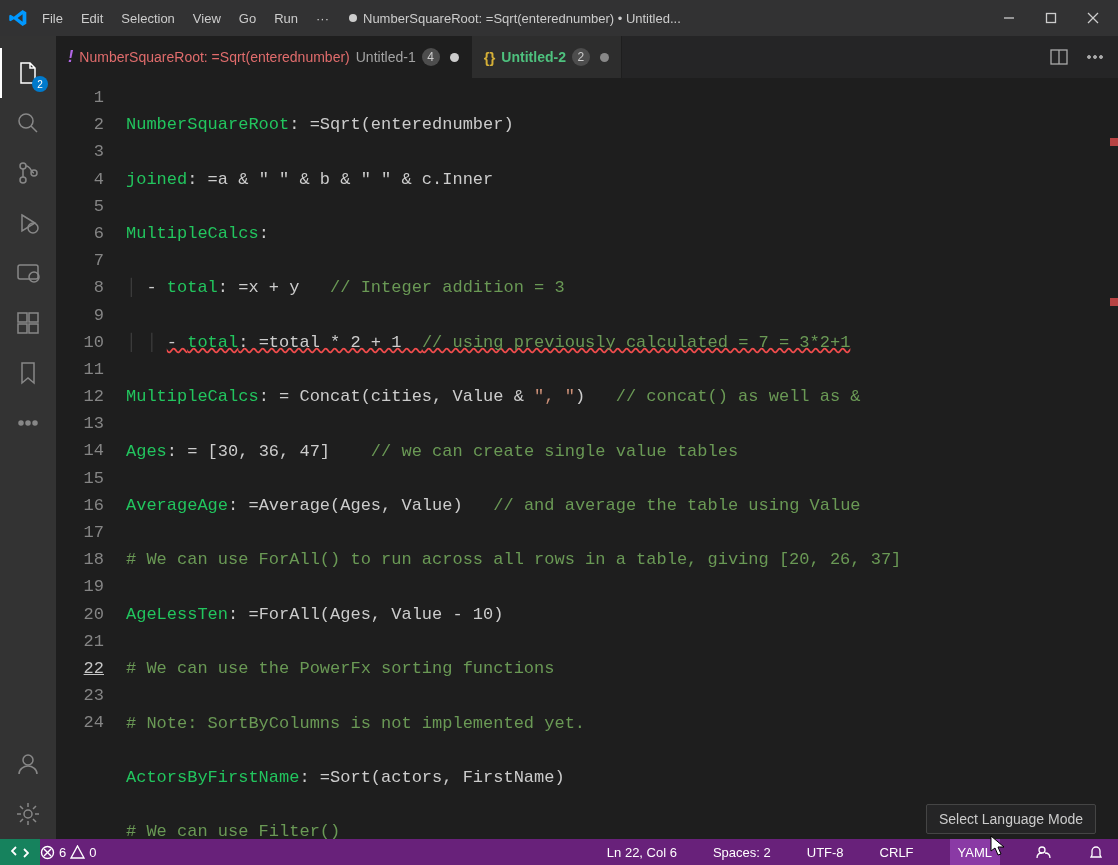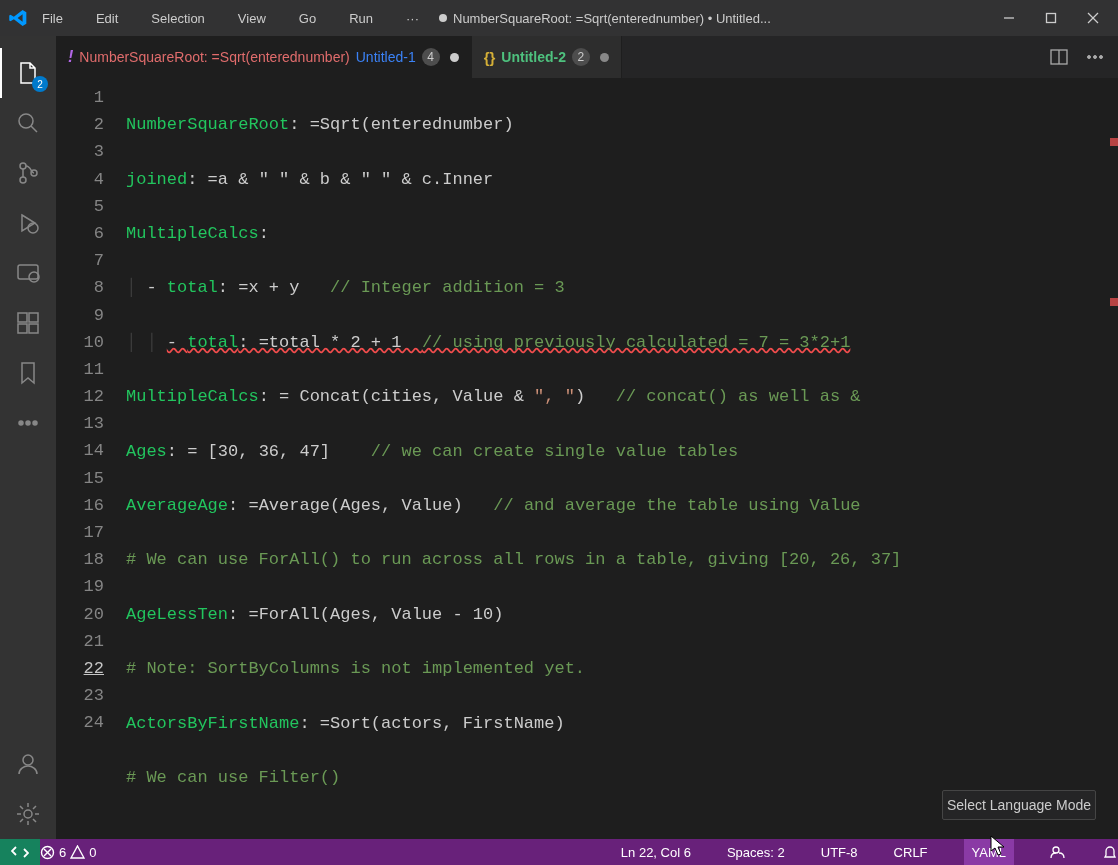--- a/index.html
+++ b/index.html
@@ -18,21 +18,21 @@
   background: #323233;
   display: flex;
   align-items: center;
   padding: 0 8px;
   font-size: 13px;
 }
 .titlebar .logo {
   width: 20px; height: 20px;
   margin-right: 14px;
 }
-.menu-items { display: flex; gap: 33px; align-items: center; }
+.menu-items { display: flex; gap: 18px; align-items: center; }
 .menu-items span { cursor: default; }
 .title-center { flex: 1; display: flex; align-items: center; margin-left: 20px; overflow: hidden; }
 .title-center .dot { width: 8px; height: 8px; border-radius: 50%; background: #ccc; margin-right: 6px; }
 .title-center .title-text { white-space: nowrap; overflow: hidden; text-overflow: ellipsis; }
 .win-controls { display: flex; gap: 28px; align-items: center; padding-right: 10px; }
 .win-controls svg { width: 14px; height: 14px; }
 
 .main { flex: 1; display: flex; overflow: hidden; }
 .activity-bar {
   width: 56px;
@@ -138,32 +138,32 @@
   align-items: center;
   font-size: 13px;
   padding: 0;
 }
 .statusbar .sb-left, .statusbar .sb-right { display: flex; align-items: center; gap: 14px; }
 .statusbar .remote {
   background: #16825d;
   width: 40px; height: 26px;
   display: flex; align-items: center; justify-content: center;
 }
-.statusbar .sb-right { margin-left: auto; gap: 36px; }
+.statusbar .sb-right { margin-left: auto; padding-right: 14px; gap: 36px; }
 .statusbar .sb-item { display: flex; align-items: center; gap: 4px; }
 .statusbar .yaml-sel { background: #8a3aa5; padding: 3px 8px; height:26px; display:flex; align-items:center; position:relative; }
 
 .tooltip {
   position: absolute;
   right: 22px;
-  bottom: 45px;
+  bottom: 31px;
   background: #252526;
   border: 1px solid #454545;
   color: #ccc;
-  padding: 6px 4px;
+  padding: 6px 12px;
   font-size: 14px;
   border-radius:2px;
 }
 .mouse-cursor { position:absolute; right: 110px; bottom: 4px; z-index: 100; }
 .mouse-cursor svg { width: 18px; height:22px; fill:#fff; stroke:#000; stroke-width:1; }
 </style>
 </head>
 <body>
 
 <div class="titlebar">
@@ -264,21 +264,21 @@
           <path d="M13 2v4M13 20v4M2 13h4M20 13h4M5 5l3 3M18 18l3 3M21 5l-3 3M8 18l-3 3"></path>
         </svg>
       </div>
   </div>
 
   <div class="editor-area">
     <div class="tabbar">
       <div class="tab active">
         <span class="yaml-icon">!</span>
         <span class="fn">NumberSquareRoot: =Sqrt(enterednumber)</span>
-        <span class="fn" style="color:#3b82f6">Untitled-1</span>
+        <span class="fn" style="color:#a3a3a3">Untitled-1</span>
         <span class="badge-num">4</span>
         <span class="dirty"></span>
       </div>
       <div class="tab">
         <span class="json-icon">{}</span>
         <span class="fn green">Untitled-2</span>
         <span class="badge-num">2</span>
         <span class="dirty inactive-dirty"></span>
       </div>
       <div class="tab-actions">
@@ -325,20 +325,21 @@
 <div class="line"><span class="k-key">NumberSquareRoot</span><span class="k-op">: =Sqrt(enterednumber)</span></div>
 <div class="line"><span class="k-key">joined</span><span class="k-op">: =a &amp; " " &amp; b &amp; " " &amp; c.Inner</span></div>
 <div class="line"><span class="k-key">MultipleCalcs</span><span class="k-op">:</span></div>
 <div class="line"><span class="indent-guide">│ </span><span class="k-op">- </span><span class="k-key">total</span><span class="k-op">: =x + y   </span><span class="k-cmt">// Integer addition = 3</span></div>
 <div class="line"><span class="indent-guide">│ │ </span><span class="k-op squiggle">- </span><span class="k-key squiggle">total</span><span class="k-op squiggle">: =total * 2 + 1  </span><span class="k-cmt squiggle">// using previously calculated = 7 = 3*2+1</span></div>
 <div class="line"><span class="k-key">MultipleCalcs</span><span class="k-op">: = Concat(cities, Value &amp; </span><span class="k-str">", "</span><span class="k-op">)   </span><span class="k-cmt">// concat() as well as &amp;</span></div>
 <div class="line"><span class="k-key">Ages</span><span class="k-op">: = [30, 36, 47]    </span><span class="k-cmt">// we can create single value tables</span></div>
 <div class="line"><span class="k-key">AverageAge</span><span class="k-op">: =Average(Ages, Value)   </span><span class="k-cmt">// and average the table using Value</span></div>
 <div class="line"><span class="k-cmt"># We can use ForAll() to run across all rows in a table, giving [20, 26, 37]</span></div>
 <div class="line"><span class="k-key">AgeLessTen</span><span class="k-op">: =ForAll(Ages, Value - 10)</span></div>
+<div class="line"><span class="k-cmt"># We can use the PowerFx sorting functions</span></div>
 <div class="line"><span class="k-cmt"># Note: SortByColumns is not implemented yet.</span></div>
 <div class="line"><span class="k-key">ActorsByFirstName</span><span class="k-op">: =Sort(actors, FirstName)</span></div>
 <div class="line"><span class="k-cmt"># We can use Filter()</span></div>
 
 
 
 
 
 
 

